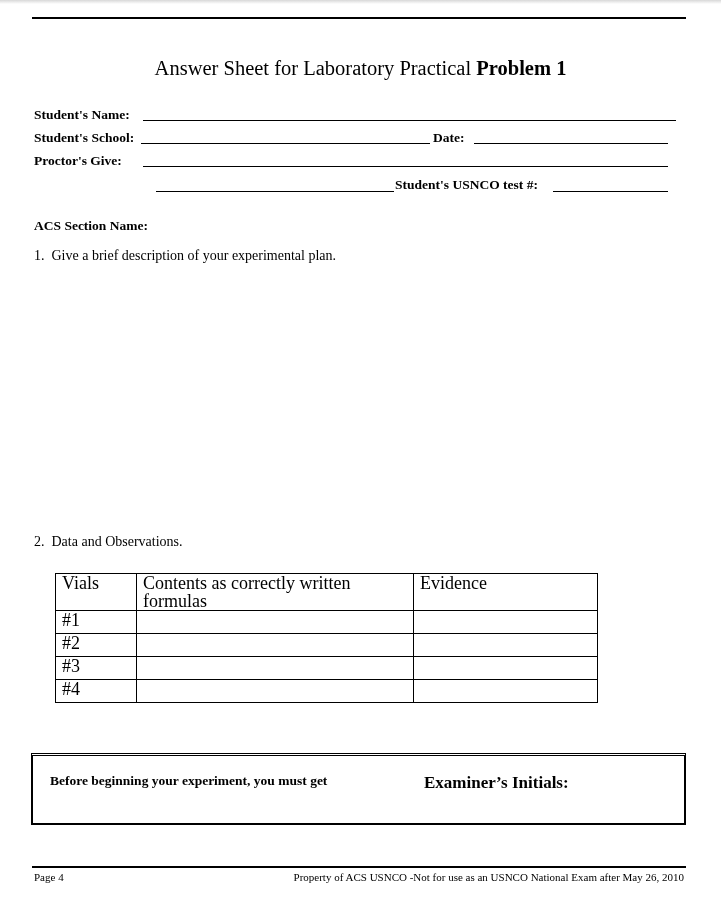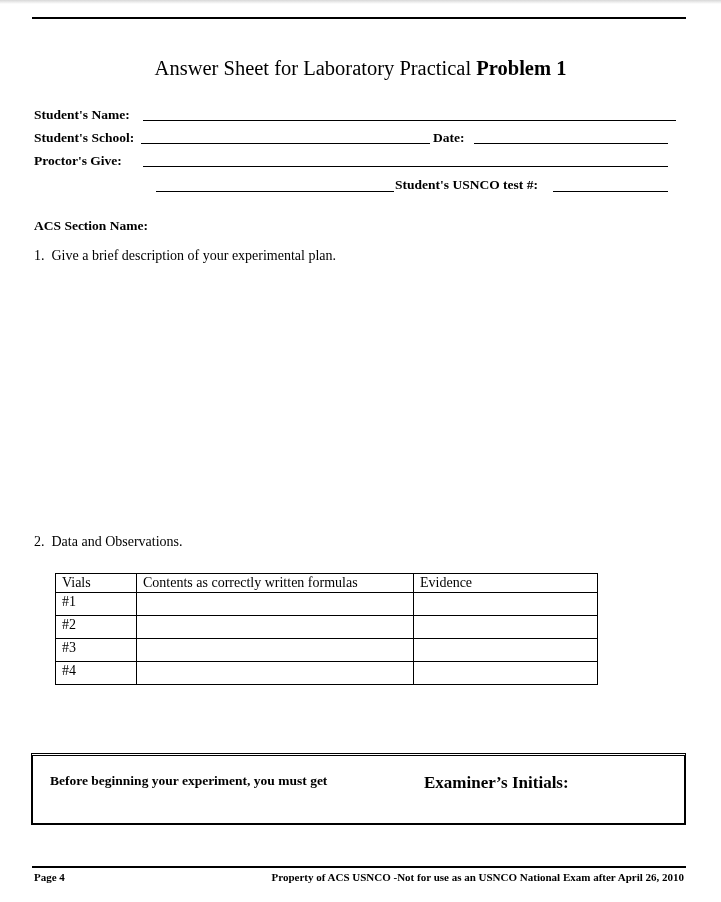--- a/index.html
+++ b/index.html
@@ -8,28 +8,28 @@
     font-family: "Liberation Serif", "DejaVu Serif", serif; color: #000;
   }
   .topshade { position: absolute; left: 0; top: 0; width: 721px; height: 4px;
     background: linear-gradient(#d8d8d8, #ffffff); }
   .rule-top { position: absolute; left: 32px; top: 17px; width: 654px; height: 2px; background: #000; }
   .title { position: absolute; left: 0; top: 57px; width: 721px; text-align: center; font-size: 20.5px; }
   .title b { font-weight: bold; }
   .field { position: absolute; font-size: 13.5px; font-weight: bold; white-space: nowrap; }
   .line { position: absolute; height: 0; border-bottom: 1px solid #000; }
   .q { position: absolute; font-size: 14px; }
-  table.vials { position: absolute; left: 55px; top: 573px; border-collapse: collapse; font-size: 14px; }
+  table.vials { position: absolute; left: 55px; top: 573px; border-collapse: collapse; font-size: 18px; }
   table.vials td { border: 1px solid #000; padding: 0 0 0 6px; vertical-align: top; height: 22px; line-height: 18px; }
   .approval { position: absolute; left: 31px; top: 753px; width: 651px; height: 67px;
     border: 2px solid #000; border-top: 3px double #000; }
   .ap-text { position: absolute; left: 17px; top: 17px; font-size: 13.5px; font-weight: bold; line-height: 16px; }
   .ap-init { position: absolute; left: 391px; top: 17px; font-size: 17px; font-weight: bold; }
   .rule-bottom { position: absolute; left: 32px; top: 866px; width: 654px; height: 2px; background: #000; }
-  .footer { position: absolute; top: 871px; font-size: 11px; font-weight: bold; }
+  .footer { position: absolute; top: 871px; font-size: 11px; font-weight: normal; }
 </style>
 </head>
 <body>
 
 <div class="topshade"></div>
 <div class="rule-top"></div>
 
 <div class="title"><span>Answer Sheet for Laboratory Practical </span><b>Problem 1</b></div>
 
 <div class="field" style="left:34px; top:107px;">Student's Name:</div>
@@ -88,13 +88,13 @@
 
 <div class="approval">
   <div class="ap-text">
     <div>Before beginning your experiment, you must get</div>
   </div>
   <div class="ap-init">Examiner’s Initials:</div>
 </div>
 
 <div class="rule-bottom"></div>
 <div class="footer" style="left:34px;">Page 4</div>
-<div class="footer" style="right:37px;">Property of ACS USNCO -Not for use as an USNCO National Exam after April 26, 2010</div>
+<div class="footer" style="right:37px;">Property of ACS USNCO -Not for use as an USNCO National Exam after May 26, 2010</div>
 
 </body></html>

